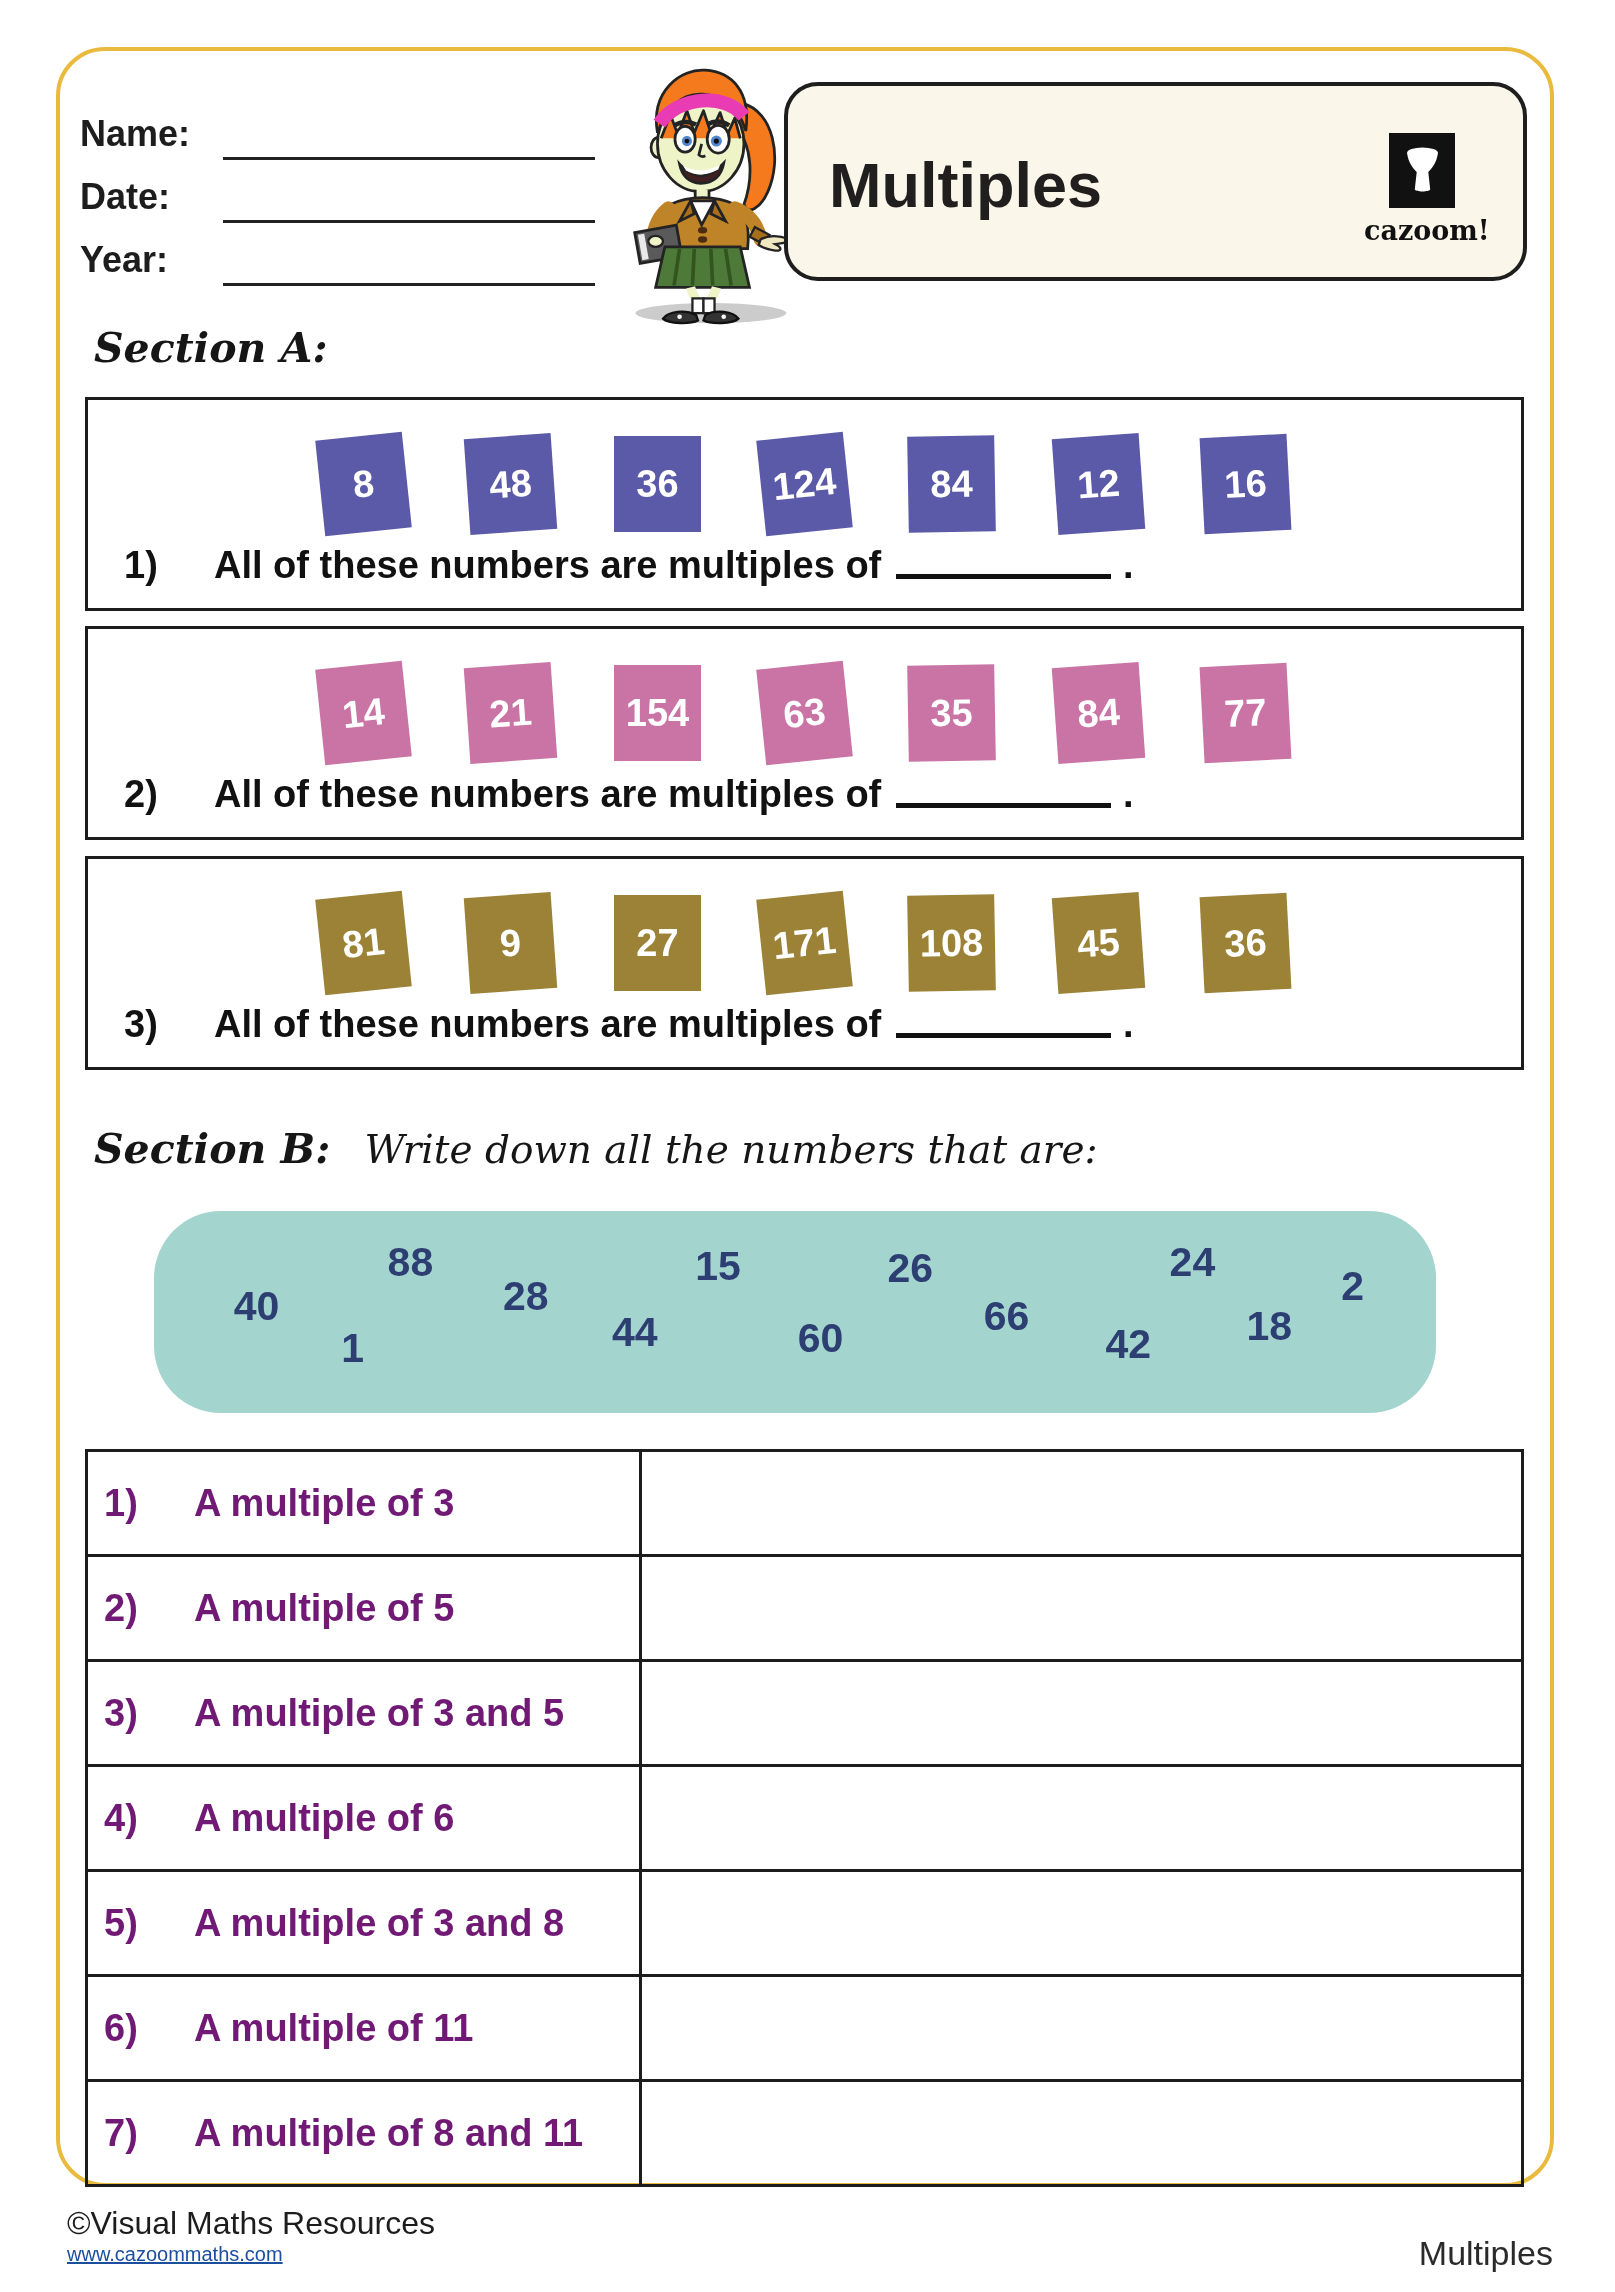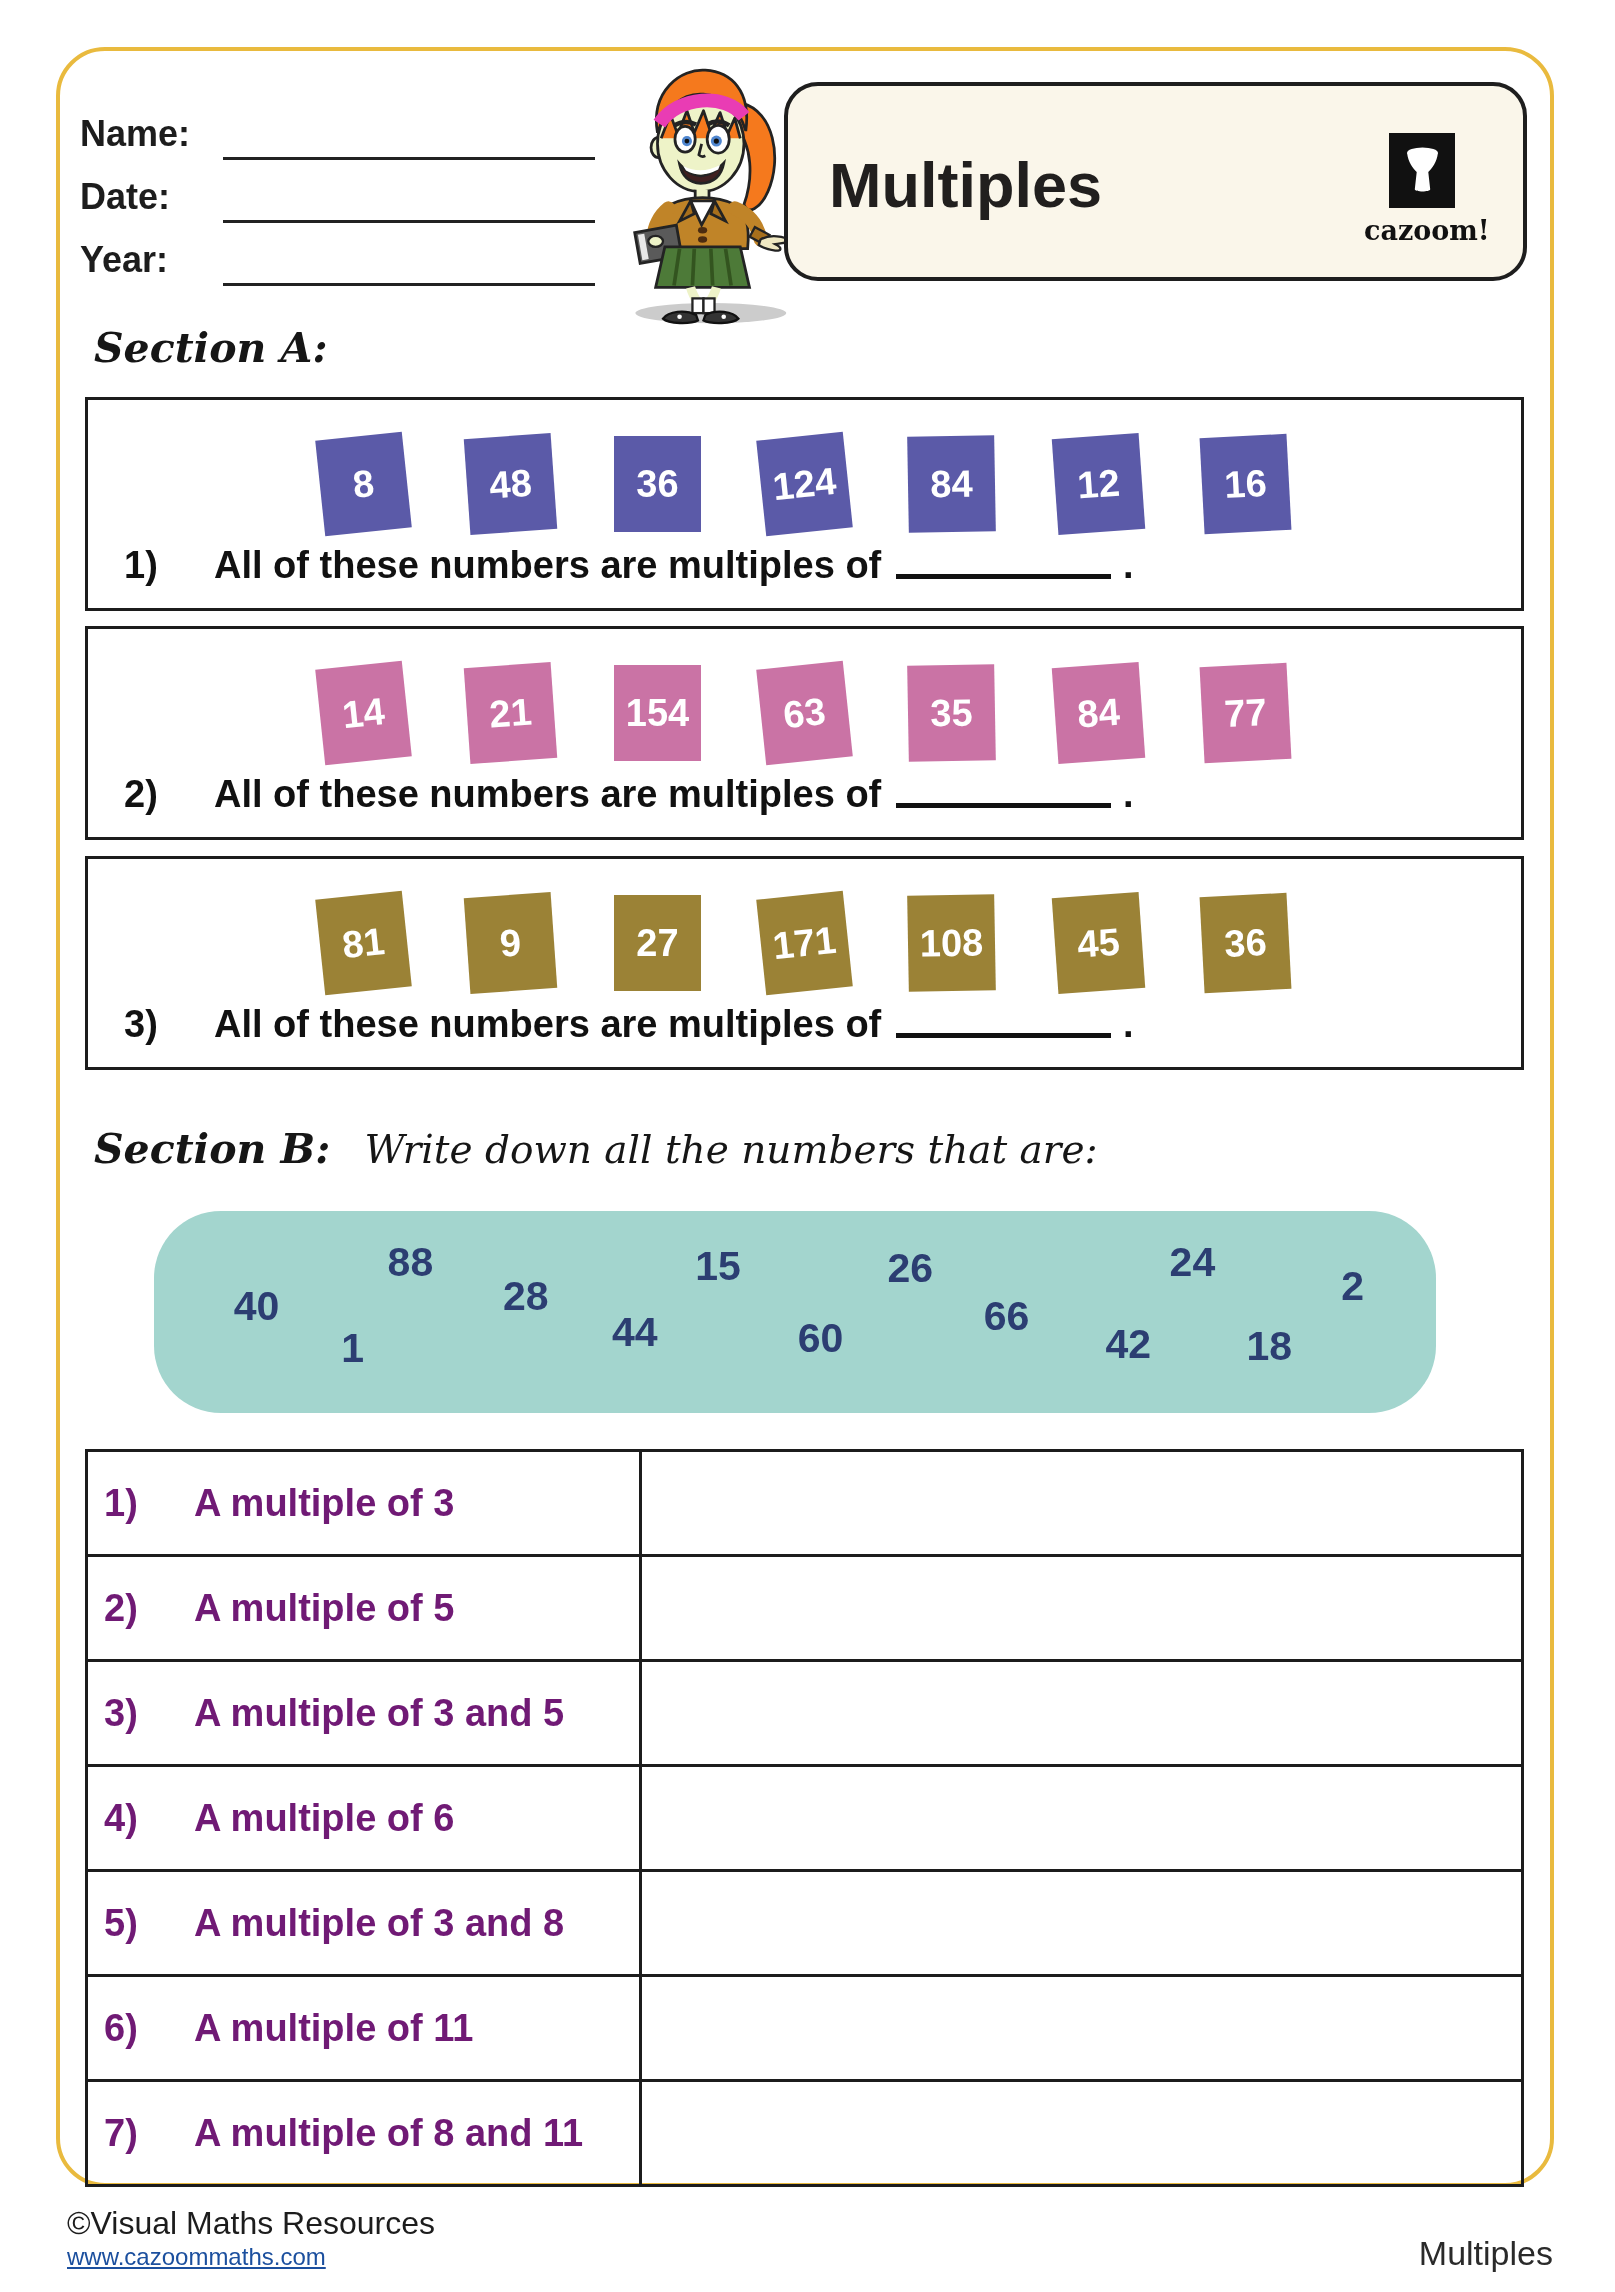--- a/index.html
+++ b/index.html
@@ -71,21 +71,21 @@
   .p6{left:52%;top:63%;}  .p7{left:59%;top:28%;}   .p8{left:66.5%;top:52%;}
   .p9{left:76%;top:66%;}  .p10{left:81%;top:25%;}  .p11{left:87%;top:57%;}
   .p12{left:93.5%;top:37%;}
   
   .qtable{position:absolute;left:85px;top:1449px;width:1439px;border-collapse:collapse;}
   .qtable td{border:3.6px solid #1c1c1c;height:100px;}
   .qtable td.qcell{width:534px;padding-left:16px;font-size:38px;font-weight:bold;color:#701a75;}
   .row-num{display:inline-block;width:90px;}
   
   .f-copy{position:absolute;left:67px;top:2205px;font-size:32px;color:#1c1c1c;}
-  .f-link{position:absolute;left:67px;top:2243px;font-size:24px;color:#1b4f9e;text-decoration:underline;cursor:pointer;text-align:center;}
+  .f-link{position:absolute;left:67px;top:2243px;font-size:20px;color:#1b4f9e;text-decoration:underline;cursor:pointer;text-align:center;}
   .f-page{position:absolute;right:63px;top:2234px;font-size:34px;color:#2a2a2a;}
 </style>
 </head>
 <body>
 
 <div class="page-border" style="border-color: rgb(233, 186, 62);"></div>
 
 <div class="fields">
   <div class="field">
     <span class="field-label">Name:</span>
@@ -227,21 +227,21 @@
   <span class="pool-num p1" style="color: rgb(44, 62, 114);">1</span>
   <span class="pool-num p2" style="color: rgb(44, 62, 114);">88</span>
   <span class="pool-num p3" style="color: rgb(44, 62, 114);">28</span>
   <span class="pool-num p4" style="color: rgb(44, 62, 114);">44</span>
   <span class="pool-num p5" style="color: rgb(44, 62, 114);">15</span>
   <span class="pool-num p6" style="color: rgb(44, 62, 114);">60</span>
   <span class="pool-num p7" style="color: rgb(44, 62, 114);">26</span>
   <span class="pool-num p8" style="color: rgb(44, 62, 114);">66</span>
   <span class="pool-num p9" style="color: rgb(44, 62, 114);">42</span>
   <span class="pool-num p10" style="color: rgb(44, 62, 114);">24</span>
-  <span class="pool-num p11" style="color: rgb(44, 62, 114); margin-top: 20px;">18</span>
+  <span class="pool-num p11" style="color: rgb(44, 62, 114);">18</span>
   <span class="pool-num p12" style="color: rgb(44, 62, 114);">2</span>
 </div>
 
 <table class="qtable">
   <tbody>
     <tr>
       <td class="qcell"><span class="row-num">1)</span><span>A multiple of 3</span></td>
       <td></td>
     </tr>
     <tr>

